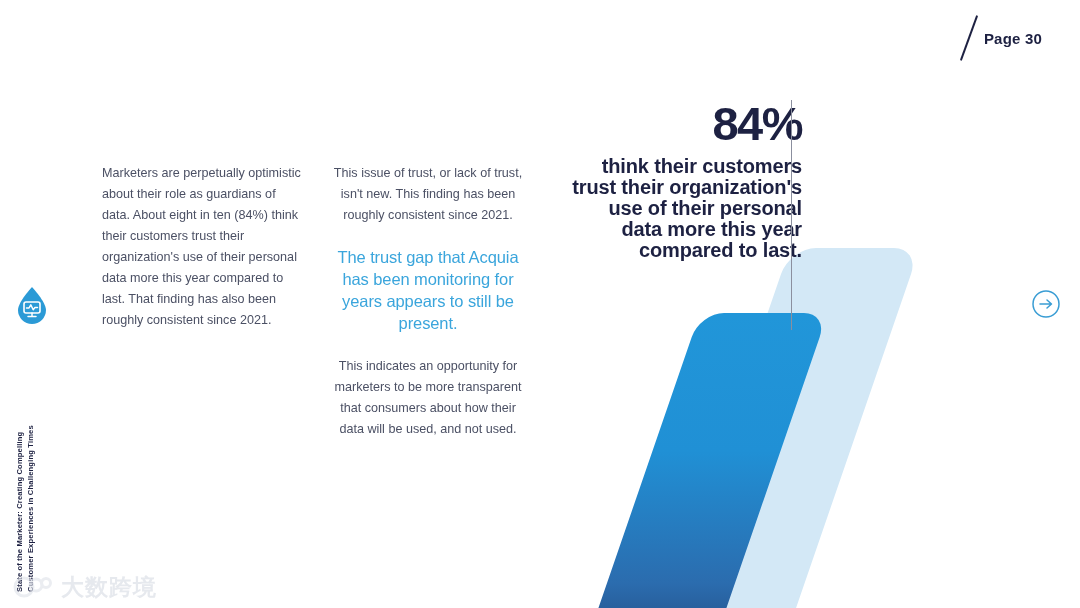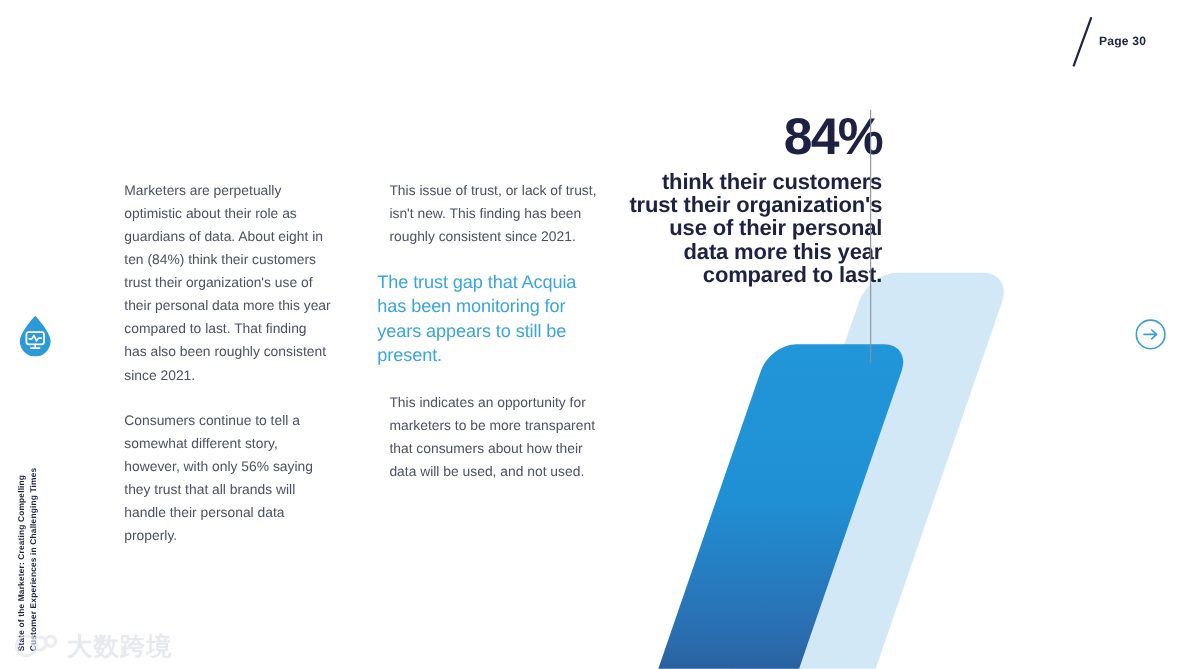--- a/index.html
+++ b/index.html
@@ -16,21 +16,21 @@
   .page-marker{
     position:absolute;top:14px;right:38px;
     display:flex;align-items:center;gap:14px;
   }
   .page-slash{
     width:2px;height:48px;background:#1d2142;
     transform:rotate(20deg);transform-origin:center;
     border-radius:2px;
   }
   .page-number{
-    font-size:11px;font-weight:700;color:#1d2142;
+    font-size:15px;font-weight:700;color:#1d2142;
     letter-spacing:.2px;white-space:nowrap;
   }
 
   
   .rail-icon{
     position:absolute;left:14px;top:286px;
     width:36px;height:38px;
   }
   .rail-vertical-text{
     position:absolute;left:14px;top:372px;
@@ -42,24 +42,24 @@
   .rail-vertical-inner{
     position:absolute;left:-220px;top:0;width:220px;
     font-size:7.6px;font-weight:700;color:#1d2142;
     line-height:11px;letter-spacing:.15px;
     text-align:left;
   }
 
   
   .col{position:absolute;top:163px;width:200px;}
   .col-1{left:102px;}
-  .col-2{left:343px;}
+  .col-2{left:328px;text-align:center;}
   .para{
     font-size:12.6px;line-height:21px;color:#4b5064;
-    margin:0 0 20px 11px;
+    margin:0 0 20px 0;
   }
   .pull-quote{
     font-size:16.5px;line-height:22px;
     font-weight:400;color:#3aa5dc;
     margin:0 0 22px 0;letter-spacing:-.1px;
   }
 
   
   .stat-block{
     position:absolute;left:572px;top:98px;width:230px;
@@ -139,21 +139,20 @@
 
   <div class="rail-vertical-text">
     <div class="rail-vertical-inner">
       <div>State of the Marketer: Creating Compelling</div>
       <div>Customer Experiences in Challenging Times</div>
     </div>
   </div>
 
   <div class="col col-1">
     <p class="para">Marketers are perpetually optimistic about their role as guardians of data. About eight in ten (84%) think their customers trust their organization's use of their personal data more this year compared to last. That finding has also been roughly consistent since 2021.</p>
-    <p class="para">Consumers continue to tell a somewhat different story, however, with only 56% saying they trust that all brands will handle their personal data properly.</p>
   </div>
 
   <div class="col col-2">
     <p class="para">This issue of trust, or lack of trust, isn't new. This finding has been roughly consistent since 2021.</p>
     <p class="pull-quote">The trust gap that Acquia has been monitoring for years appears to still be present.</p>
     <p class="para">This indicates an opportunity for marketers to be more transparent that consumers about how their data will be used, and not used.</p>
   </div>
 
   <div class="stat-block">
     <p class="stat-value">84%</p>

